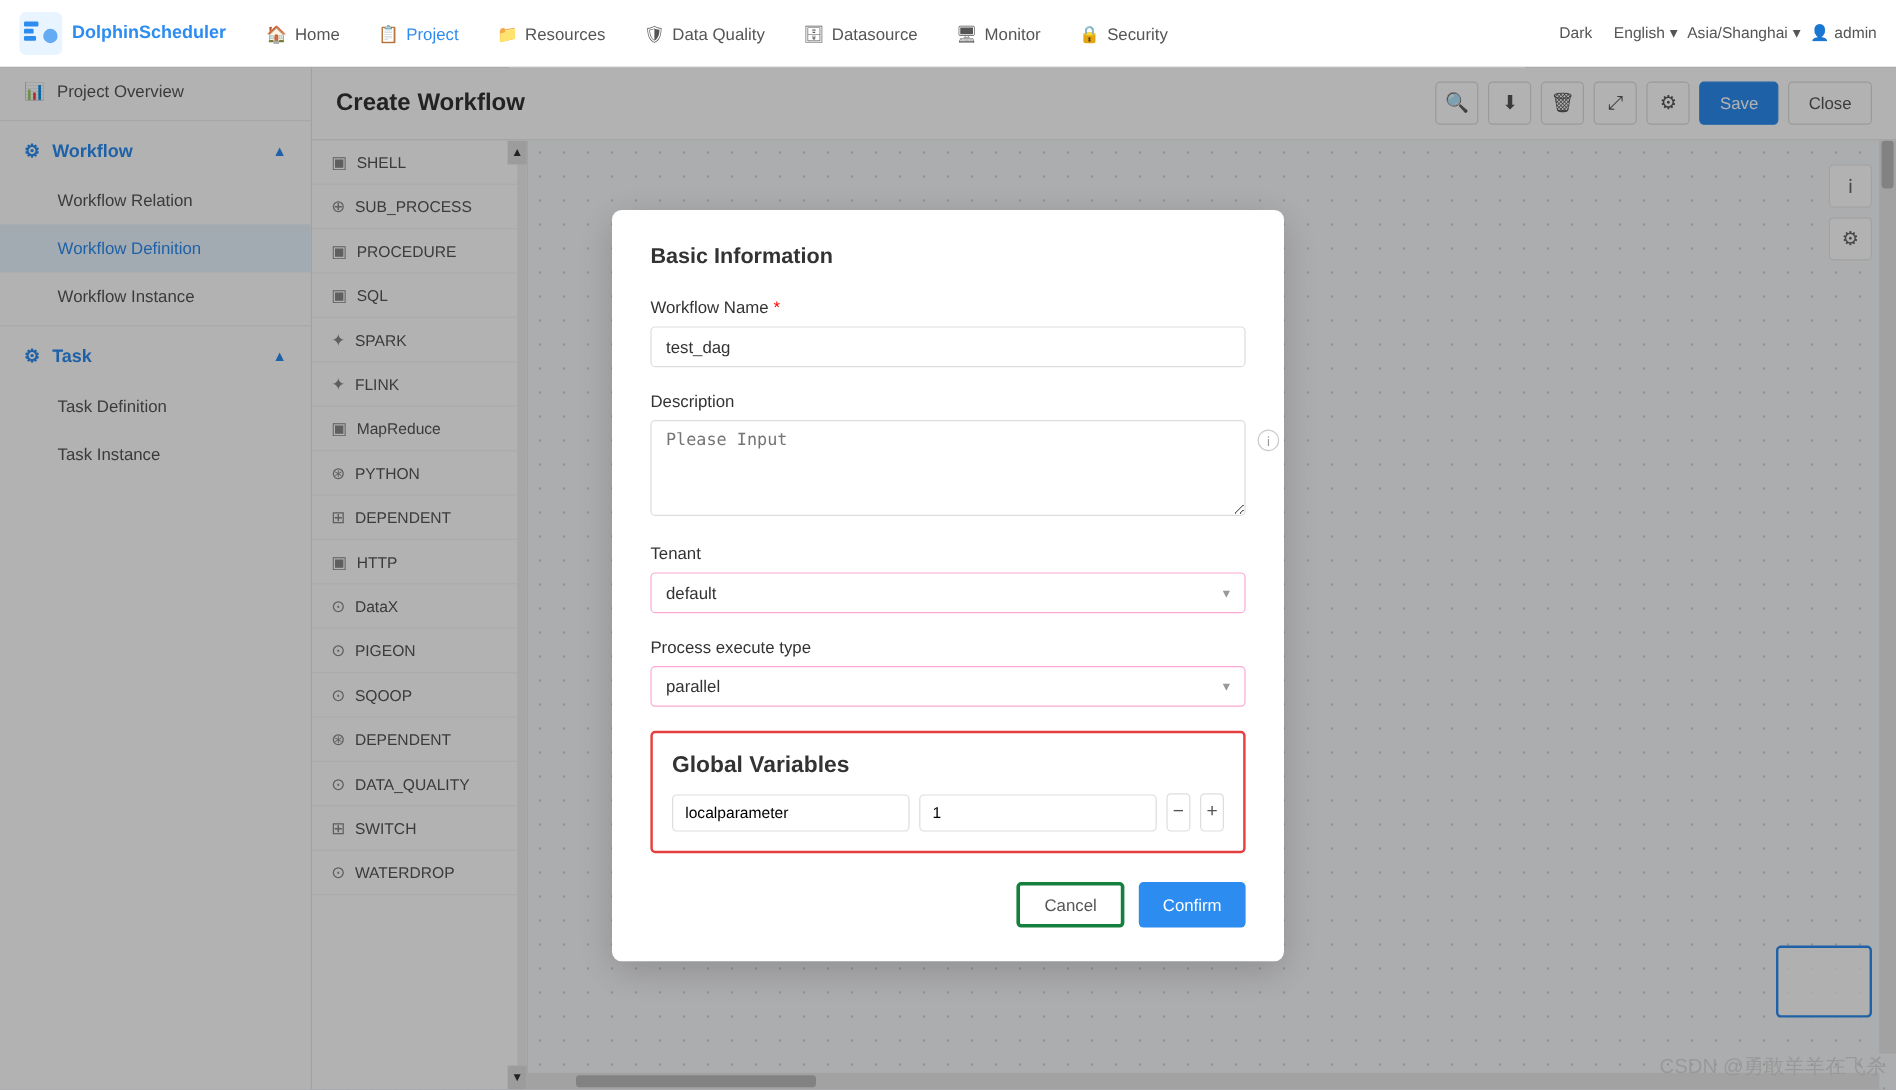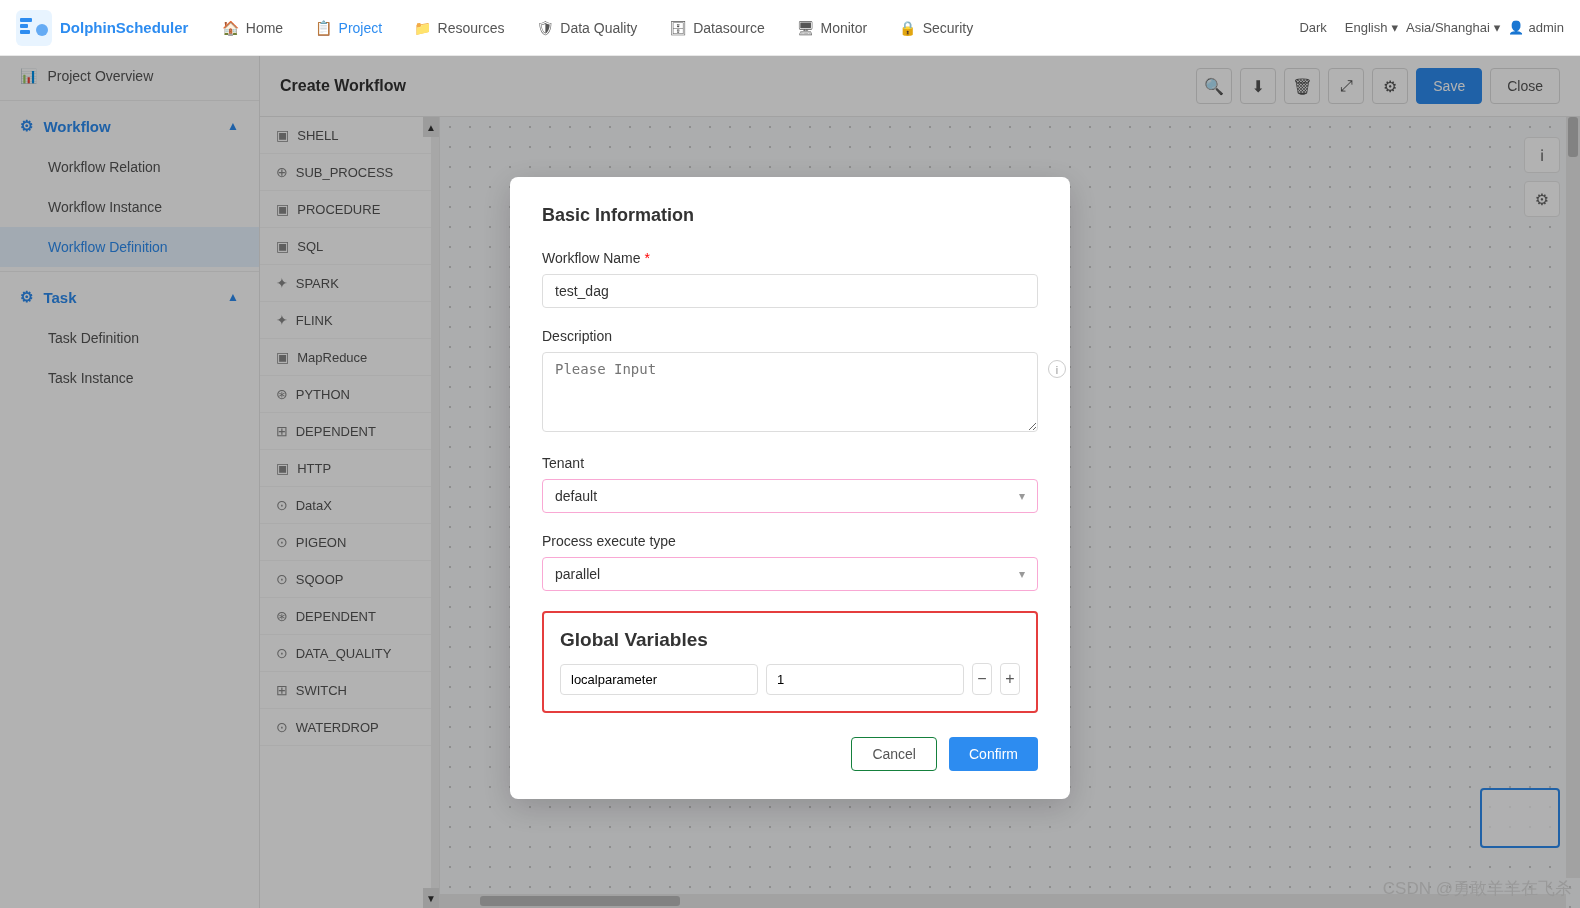--- a/index.html
+++ b/index.html
@@ -47,21 +47,21 @@
     }
 
     
     .main-content {
       flex: 1; display: flex; flex-direction: column; overflow: hidden; position: relative;
     }
     .main-header {
       display: flex; align-items: center; justify-content: space-between;
       padding: 12px 20px; background: #fff; border-bottom: 1px solid #e8e8e8;
     }
-    .main-title { font-size: 16px; font-weight: 600; color: #333; }
+    .main-title { font-size: 20px; font-weight: 600; color: #333; }
     .toolbar-btns { display: flex; align-items: center; gap: 8px; }
     .toolbar-btn {
       width: 36px; height: 36px; border: 1px solid #ddd; border-radius: 4px;
       background: #fff; display: flex; align-items: center; justify-content: center;
       cursor: pointer; font-size: 16px; color: #555;
     }
     .toolbar-btn.primary-btn {
       background: #2d8cf0; color: #fff; border-color: #2d8cf0;
       padding: 0 16px; width: auto; font-size: 14px;
     }
@@ -152,21 +152,21 @@
       width: 32px; height: 32px; border: 1px solid #ddd; border-radius: 4px;
       background: #fff; display: flex; align-items: center; justify-content: center;
       cursor: pointer; font-size: 16px; color: #555;
     }
 
     
     .modal-footer {
       display: flex; justify-content: flex-end; gap: 12px; margin-top: 24px;
     }
     .btn-cancel {
-      padding: 8px 20px; border: 1px solid #15803d; border-radius: 4px;
+      padding: 8px 20px; border: 3px solid #15803d; border-radius: 4px;
       background: #fff; font-size: 14px; cursor: pointer; color: #555;
     }
     .btn-confirm {
       padding: 8px 20px; border: none; border-radius: 4px;
       background: #2d8cf0; color: #fff; font-size: 14px; cursor: pointer;
     }
 
     
     .info-icon {
       width: 18px; height: 18px; border: 1px solid #ccc; border-radius: 50%;
@@ -276,25 +276,25 @@
     </div>
     <div class="sidebar-divider"></div>
     <div class="section-header">
       <span>⚙</span>
       <span>Workflow</span>
       <span class="sidebar-arrow">▲</span>
     </div>
     <div class="sidebar-item sidebar-sub">
       <span>Workflow Relation</span>
     </div>
+    <div class="sidebar-item sidebar-sub active">
+      <span>Workflow Definition</span>
+    </div>
     <div class="sidebar-item sidebar-sub">
       <span>Workflow Instance</span>
-    </div>
-    <div class="sidebar-item sidebar-sub active">
-      <span>Workflow Definition</span>
     </div>
     <div class="sidebar-divider"></div>
     <div class="section-header">
       <span>⚙</span>
       <span>Task</span>
       <span class="sidebar-arrow">▲</span>
     </div>
     <div class="sidebar-item sidebar-sub">
       <span>Task Definition</span>
     </div>

